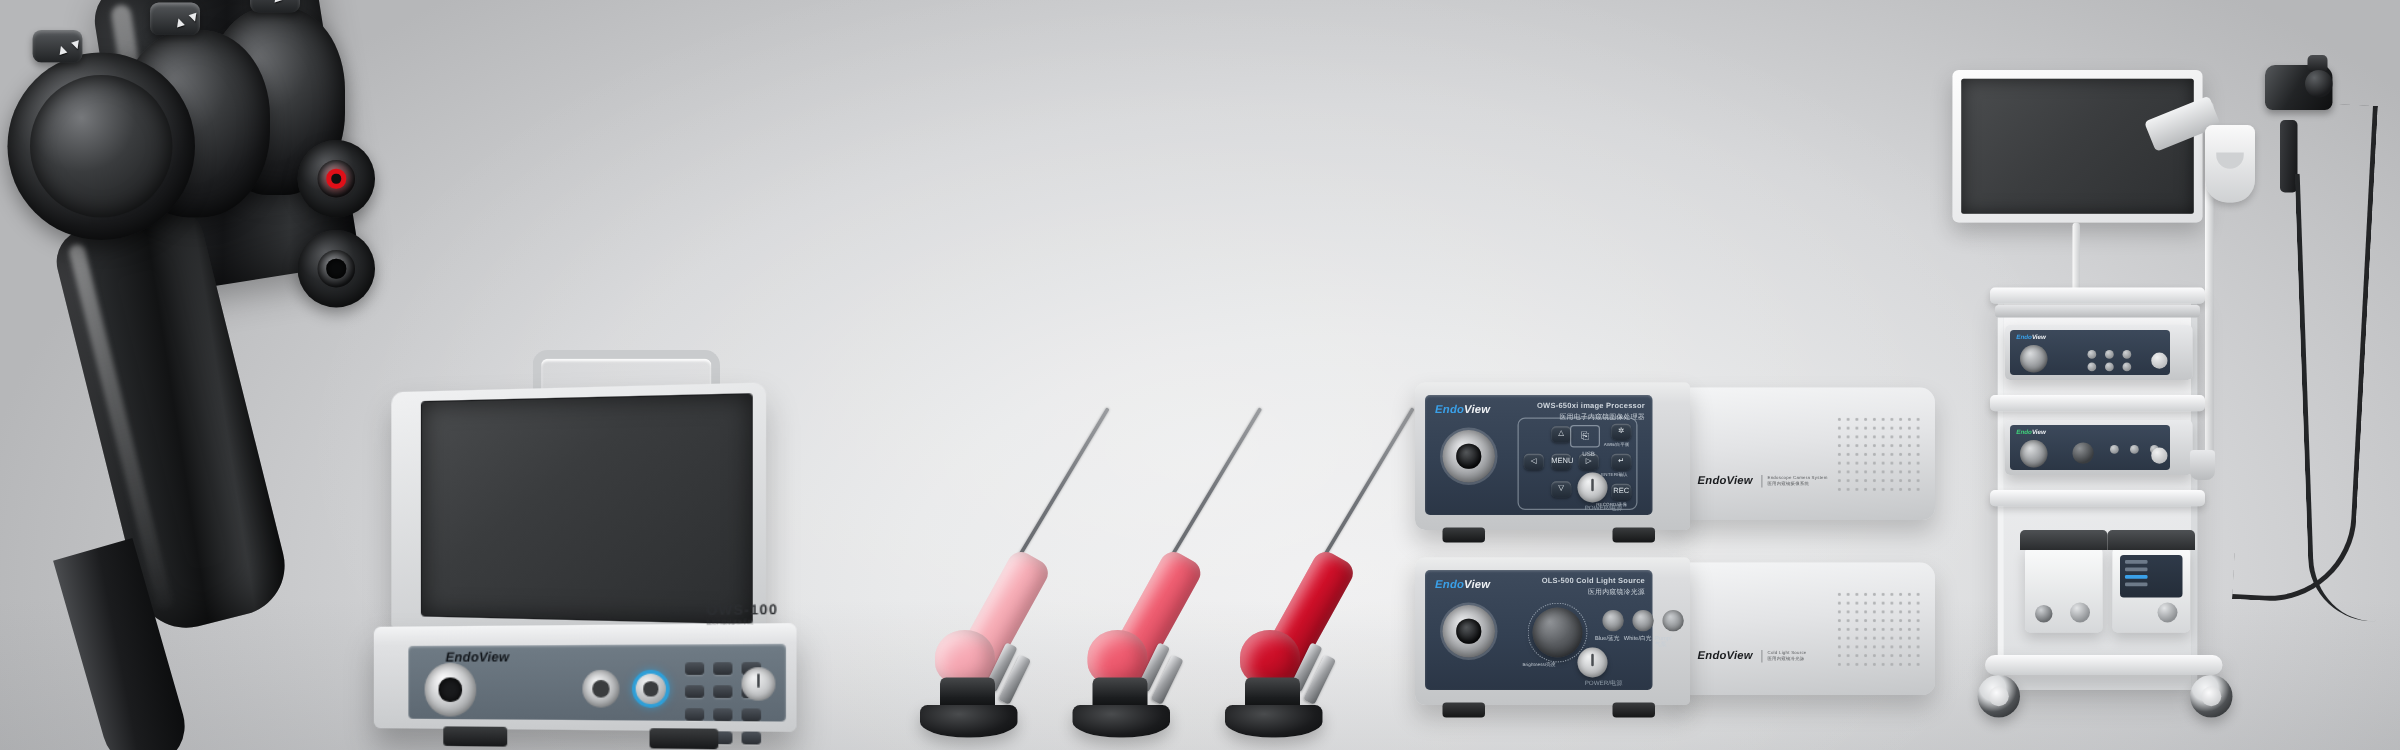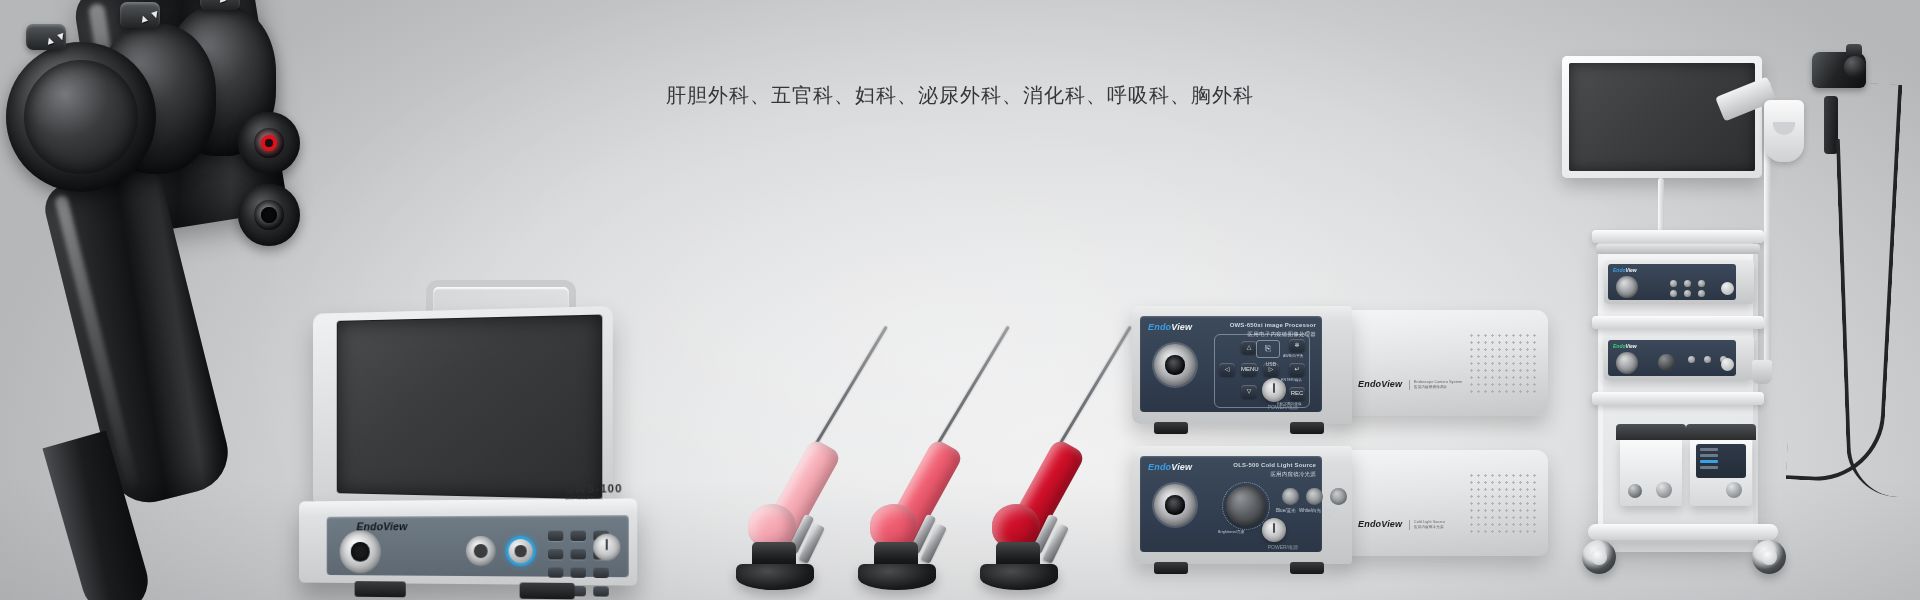--- a/index.html
+++ b/index.html
@@ -547,21 +547,20 @@
     </div>
     <div class="sh-port" style="left:268px; top:218px; width:62px; height:62px;">
       <div class="ring">
           <div class="core"></div>
         </div>
     </div>
     <div class="sh-tube"></div>
   </div>
 
   <div class="headline-block">
-    <div class="depts">肝胆外科、五官科、妇科、泌尿外科、消化科、呼吸科、胸外科</div>
   </div>
 
   <div class="ows">
     <div class="ows-handle"></div>
     <div class="ows-monitor">
       <div class="ows-screen"></div>
     </div>
     <div class="ows-console">
       <div class="ows-model">
         <span>OWS-100</span>

